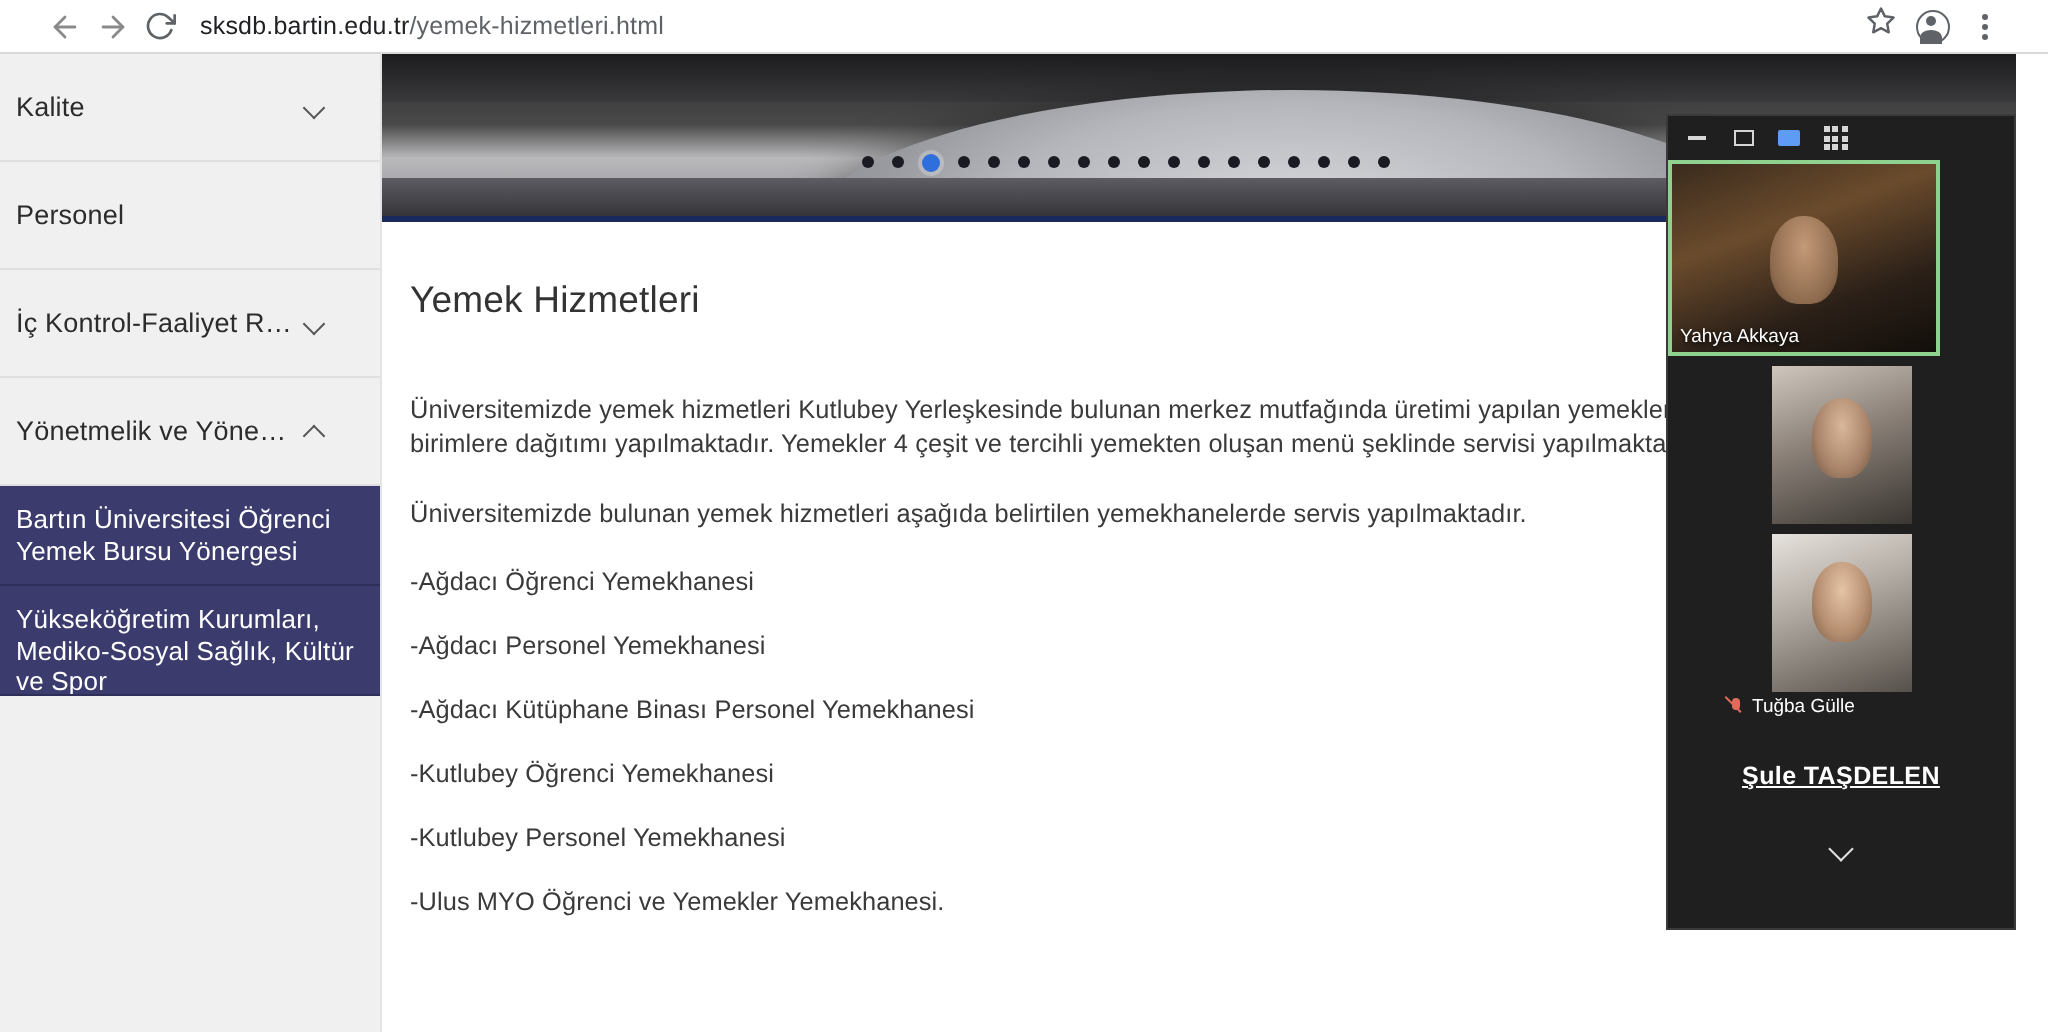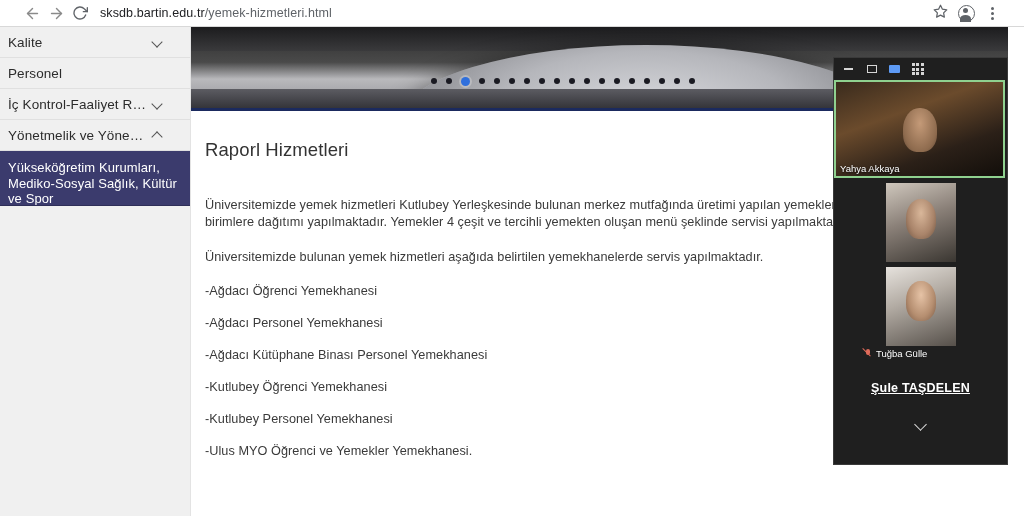--- a/index.html
+++ b/index.html
@@ -82,21 +82,21 @@
   }
 
   
   .sidebar {
     position: absolute; top: 0; left: 0;
     width: 191px; height: 489px;
     background: #f0f0f0;
     border-right: 1px solid #e3e3e3;
   }
   .side-item {
-    height: 31px;
+    height: 54px;
     display: flex; align-items: center;
     padding: 0 26px 0 8px;
     font-size: 13.5px;
     color: #2c2c2c;
     border-bottom: 1px solid #e0e0e0;
     letter-spacing: 0.1px;
   }
   .side-item .label { flex: 1 1 auto; overflow: hidden; white-space: nowrap; text-overflow: ellipsis; }
   .chev {
     flex: 0 0 auto; width: 12px; height: 12px;
@@ -219,21 +219,21 @@
   .mt-grid { display: grid; grid-template-columns: repeat(3, 3px); grid-template-rows: repeat(3, 3px); gap: 1.5px; }
   .mt-grid i { background: #d6d6d6; display: block; width: 3px; height: 3px; }
 
   .tile {
     position: relative;
     margin: 0 auto;
     background: #0b0b0b;
     overflow: hidden;
   }
   .tile.speaker {
-    width: 171px; height: 98px;
+    width: 136px; height: 98px;
     border: 2px solid #8fd18f;
     margin: 0 0 0 0;
   }
   .tile.small {
     width: 70px; height: 79px;
     margin: 5px auto 2px auto;
     border: none;
   }
   .tile-name {
     position: absolute; left: 4px; bottom: 2px;
@@ -381,20 +381,21 @@
         <span class="label">Personel</span>
       </div>
       <div class="side-item">
         <span class="label">İç Kontrol-Faaliyet Raporl...</span>
         <span class="chev"></span>
       </div>
       <div class="side-item">
         <span class="label">Yönetmelik ve Yönergeler</span>
         <span class="chev up"></span>
       </div>
+      <div class="side-sub">Bartın Üniversitesi Öğrenci Yemek Bursu Yönergesi</div>
       <div class="side-sub clipped">Yükseköğretim Kurumları, Mediko-Sosyal Sağlık, Kültür ve Spor</div>
     </nav>
 
     <div class="hero">
       <div class="hero-dark-top"></div>
       <div class="hero-plate"></div>
       <div class="hero-bottom-band"></div>
       <div class="dots">
         <span class="dot"></span>
         <span class="dot"></span>
@@ -412,21 +413,21 @@
         <span class="dot"></span>
         <span class="dot"></span>
         <span class="dot"></span>
         <span class="dot"></span>
         <span class="dot"></span>
       </div>
       <div class="hero-border"></div>
     </div>
 
     <main class="content">
-      <h1>Raporl Hizmetleri</h1>
+      <h1>Yemek Hizmetleri</h1>
       <p class="wrapblock">Üniversitemizde yemek hizmetleri Kutlubey Yerleşkesinde bulunan merkez mutfağında üretimi yapılan yemekler diğer birimlere dağıtımı yapılmaktadır. Yemekler 4 çeşit ve tercihli yemekten oluşan menü şeklinde servisi yapılmaktadır.</p>
       <p>Üniversitemizde bulunan yemek hizmetleri aşağıda belirtilen yemekhanelerde servis yapılmaktadır.</p>
       <ul>
         <li>-Ağdacı Öğrenci Yemekhanesi</li>
         <li>-Ağdacı Personel Yemekhanesi</li>
         <li>-Ağdacı Kütüphane Binası Personel Yemekhanesi</li>
         <li>-Kutlubey Öğrenci Yemekhanesi</li>
         <li>-Kutlubey Personel Yemekhanesi</li>
         <li>-Ulus MYO Öğrenci ve Yemekler Yemekhanesi.</li>
       </ul>

